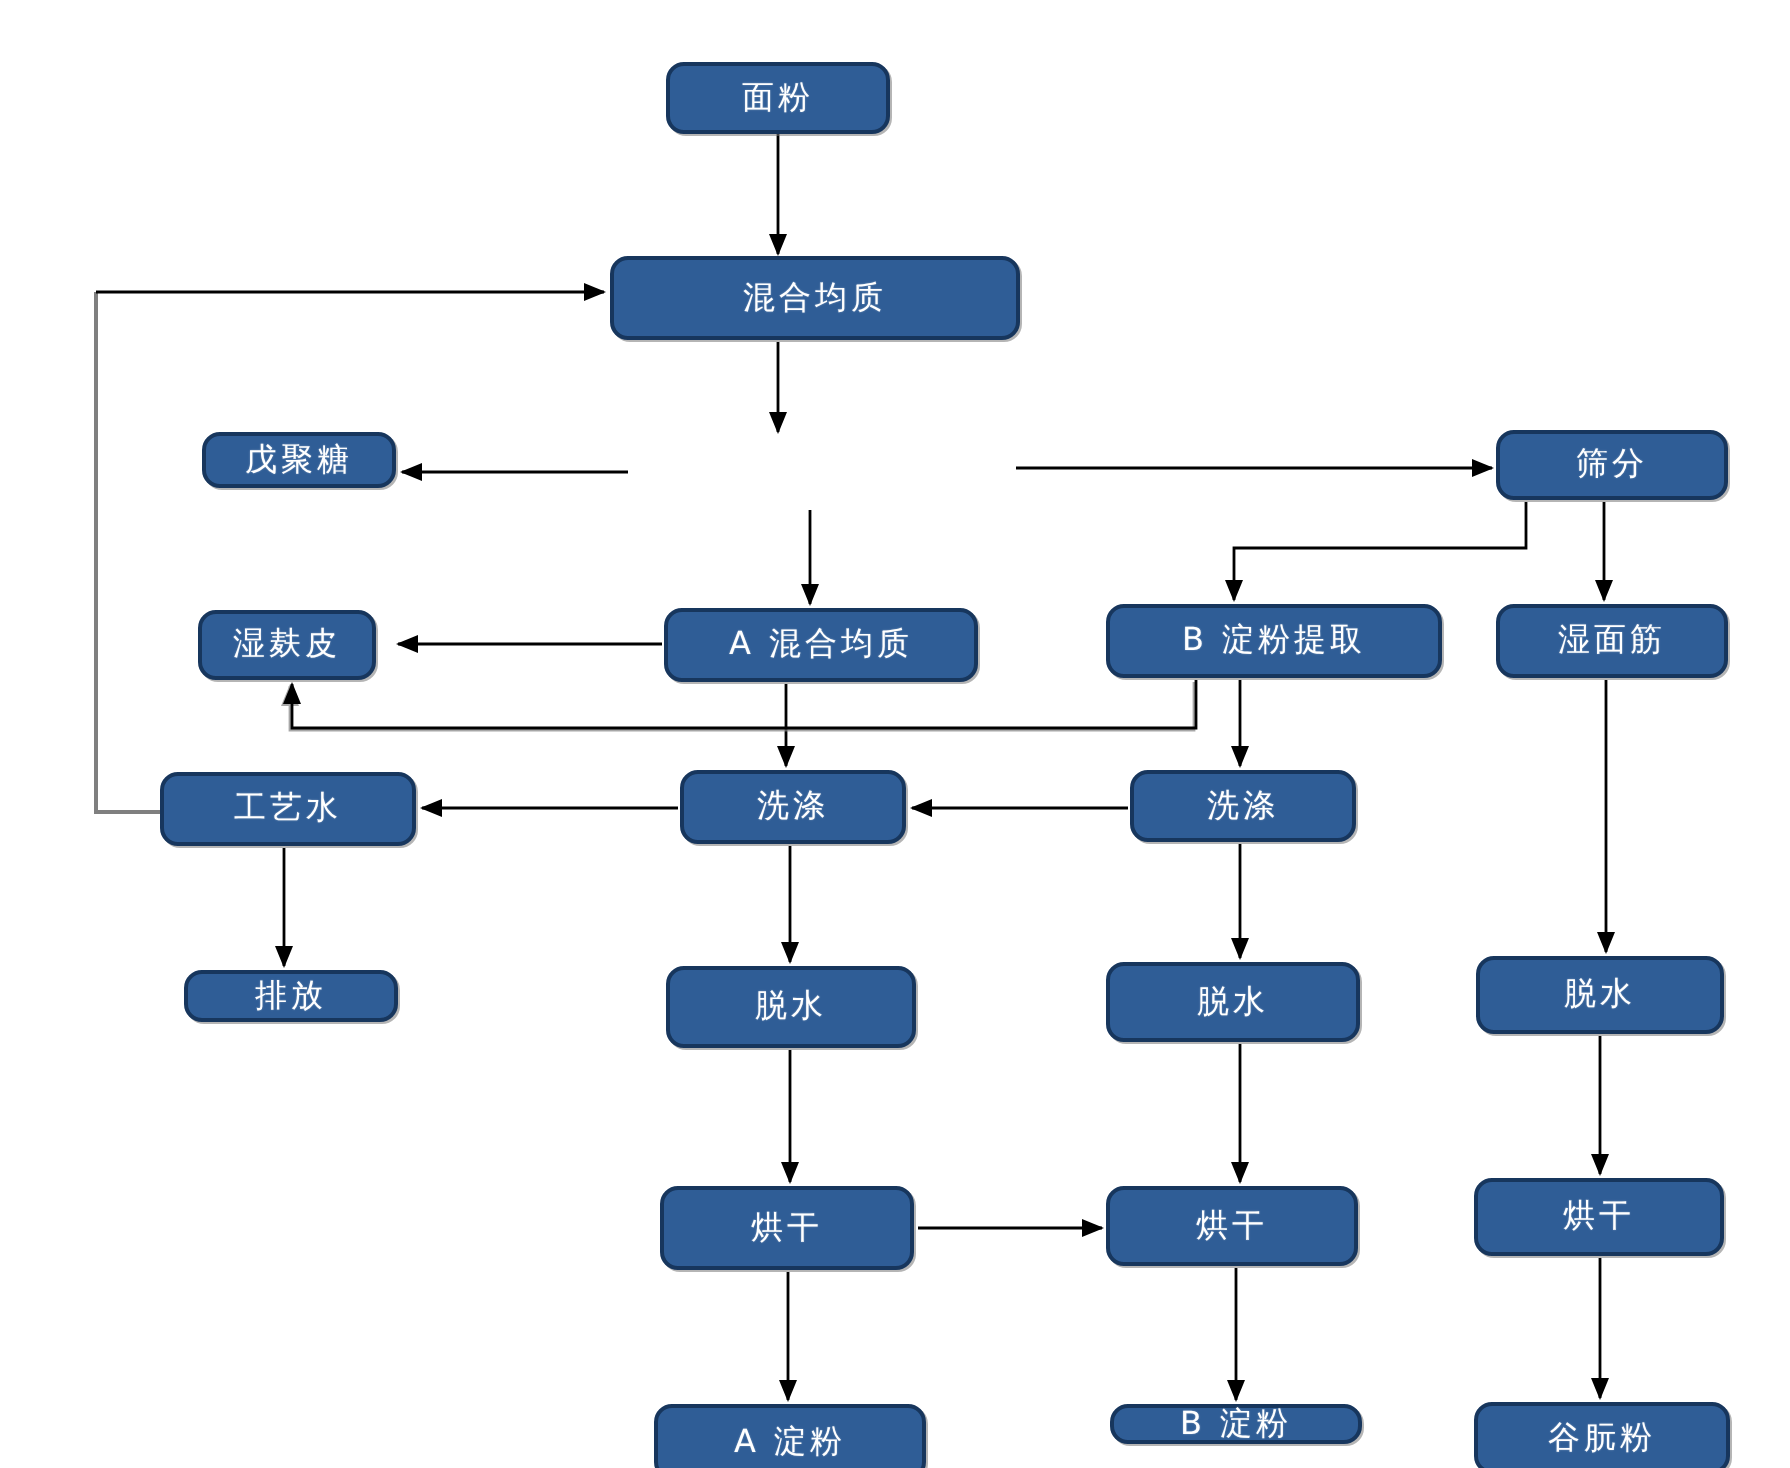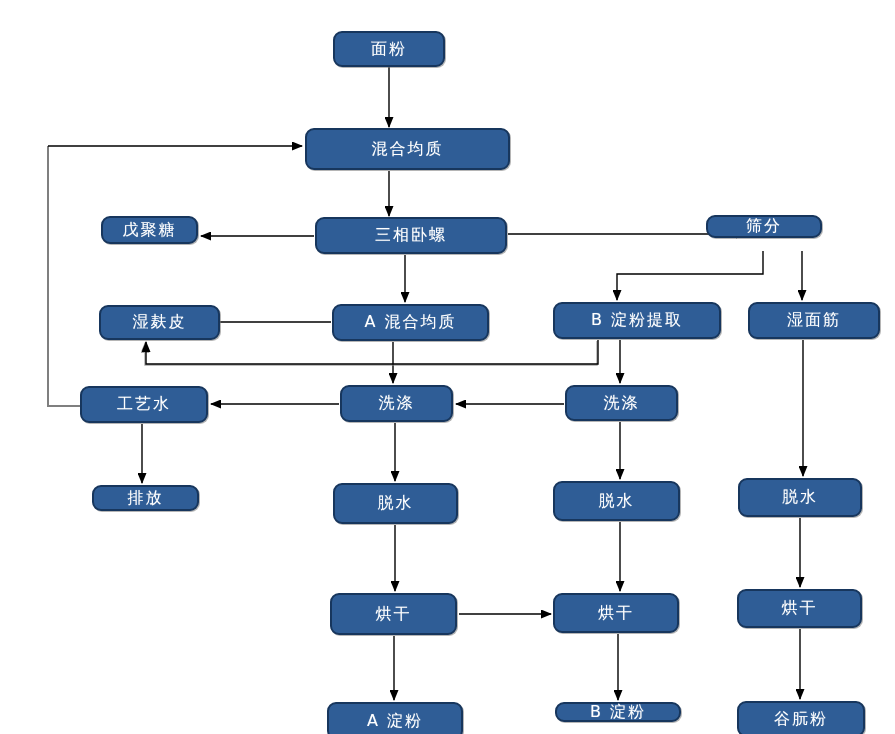--- a/index.html
+++ b/index.html
@@ -65,27 +65,26 @@
       <path d="M800,494 L800,563" marker-end="url(#arrow)"></path>
       <path d="M459,590 L551,590" marker-end="url(#arrow)"></path>
       <path d="M394,612 L394,676" marker-end="url(#arrow)"></path>
       <path d="M618,610 L618,676" marker-end="url(#arrow)"></path>
       <path d="M800,605 L800,675" marker-end="url(#arrow)"></path>
     </g>
   </svg>
 
   <div class="node" style="left:333px;top:7px;width:112px;height:36px">面粉</div>
   <div class="node" style="left:305px;top:104px;width:205px;height:42px">混合均质</div>
-  <div class="node" style="left:315px;top:193px;width:192px;height:37px">三相卧螺</div>
   <div class="node" style="left:101px;top:192px;width:97px;height:28px">戊聚糖</div>
-  <div class="node" style="left:706px;top:191px;width:116px;height:23px">筛分</div>
-  <div class="node" style="left:99px;top:281px;width:121px;height:35px">湿麸皮</div>
+  <div class="node" style="left:748px;top:191px;width:116px;height:35px">筛分</div>
+  <div class="node" style="left:99px;top:281px;width:89px;height:35px">湿麸皮</div>
   <div class="node" style="left:332px;top:280px;width:157px;height:37px">A 混合均质</div>
   <div class="node" style="left:553px;top:278px;width:168px;height:37px">B 淀粉提取</div>
-  <div class="node" style="left:748px;top:278px;width:132px;height:37px">湿面筋</div>
+  <div class="node" style="left:748px;top:278px;width:116px;height:37px">湿面筋</div>
   <div class="node" style="left:80px;top:362px;width:128px;height:37px">工艺水</div>
   <div class="node" style="left:340px;top:361px;width:113px;height:37px">洗涤</div>
   <div class="node" style="left:565px;top:361px;width:113px;height:36px">洗涤</div>
   <div class="node" style="left:92px;top:461px;width:107px;height:26px">排放</div>
   <div class="node" style="left:333px;top:459px;width:125px;height:41px">脱水</div>
   <div class="node" style="left:553px;top:457px;width:127px;height:40px">脱水</div>
   <div class="node" style="left:738px;top:454px;width:124px;height:39px">脱水</div>
   <div class="node" style="left:330px;top:569px;width:127px;height:42px">烘干</div>
   <div class="node" style="left:553px;top:569px;width:126px;height:40px">烘干</div>
   <div class="node" style="left:737px;top:565px;width:125px;height:39px">烘干</div>

